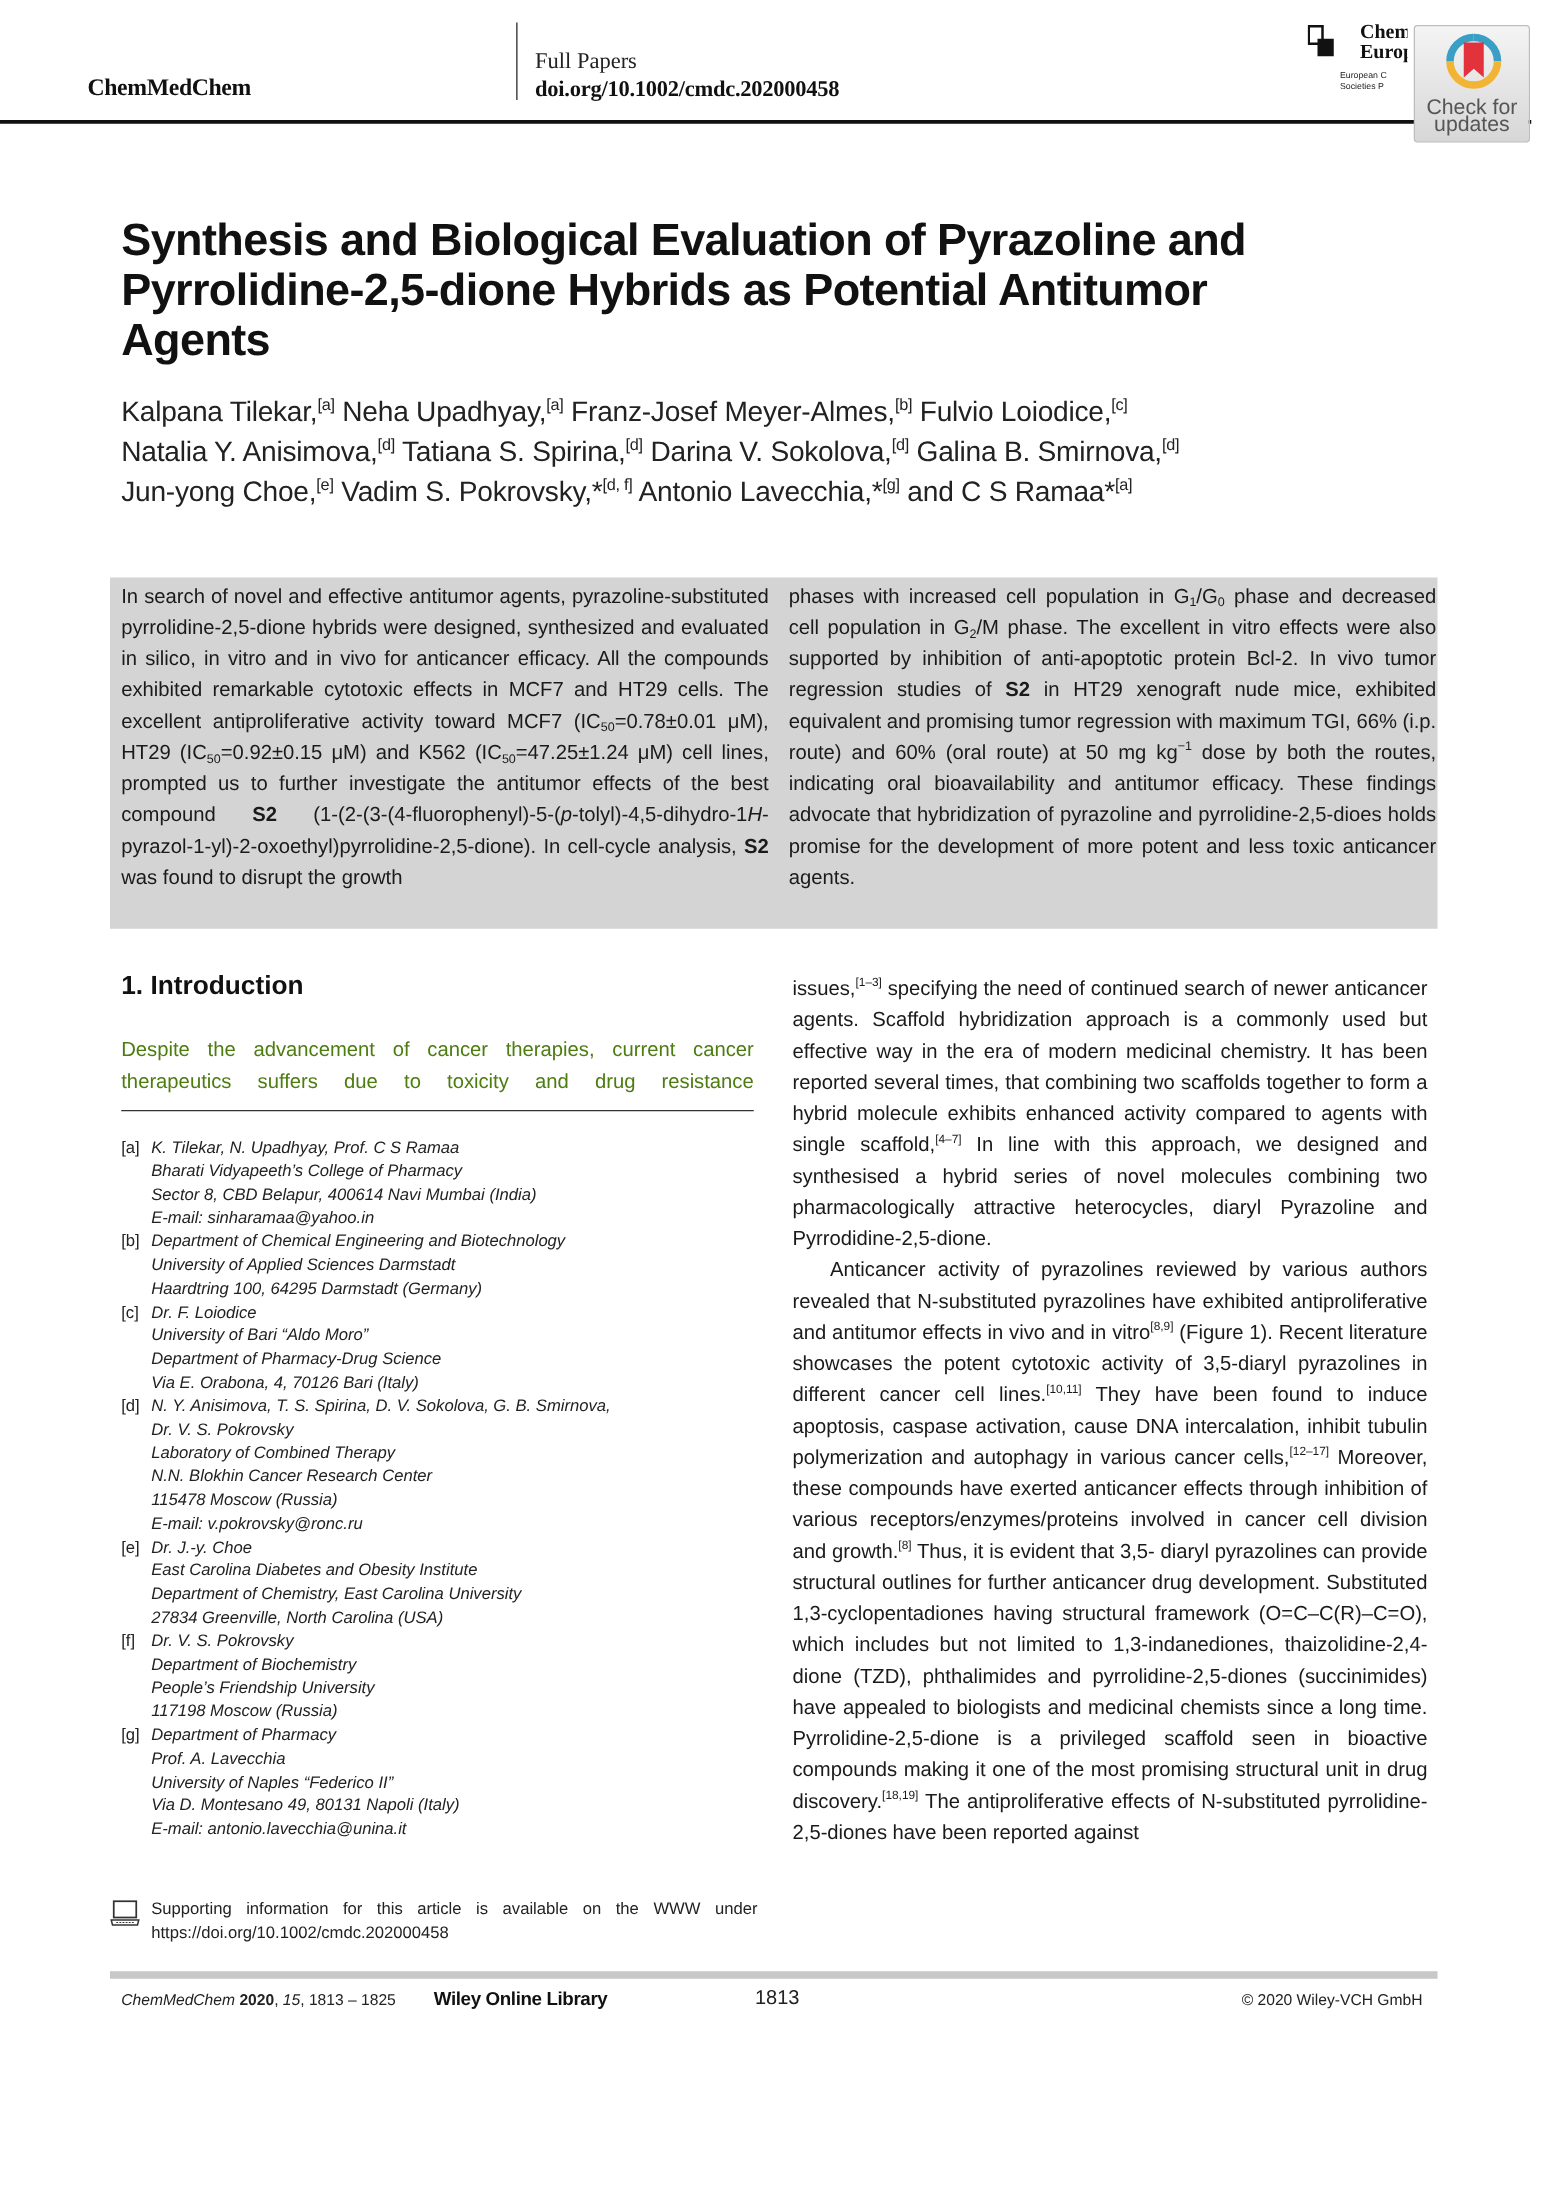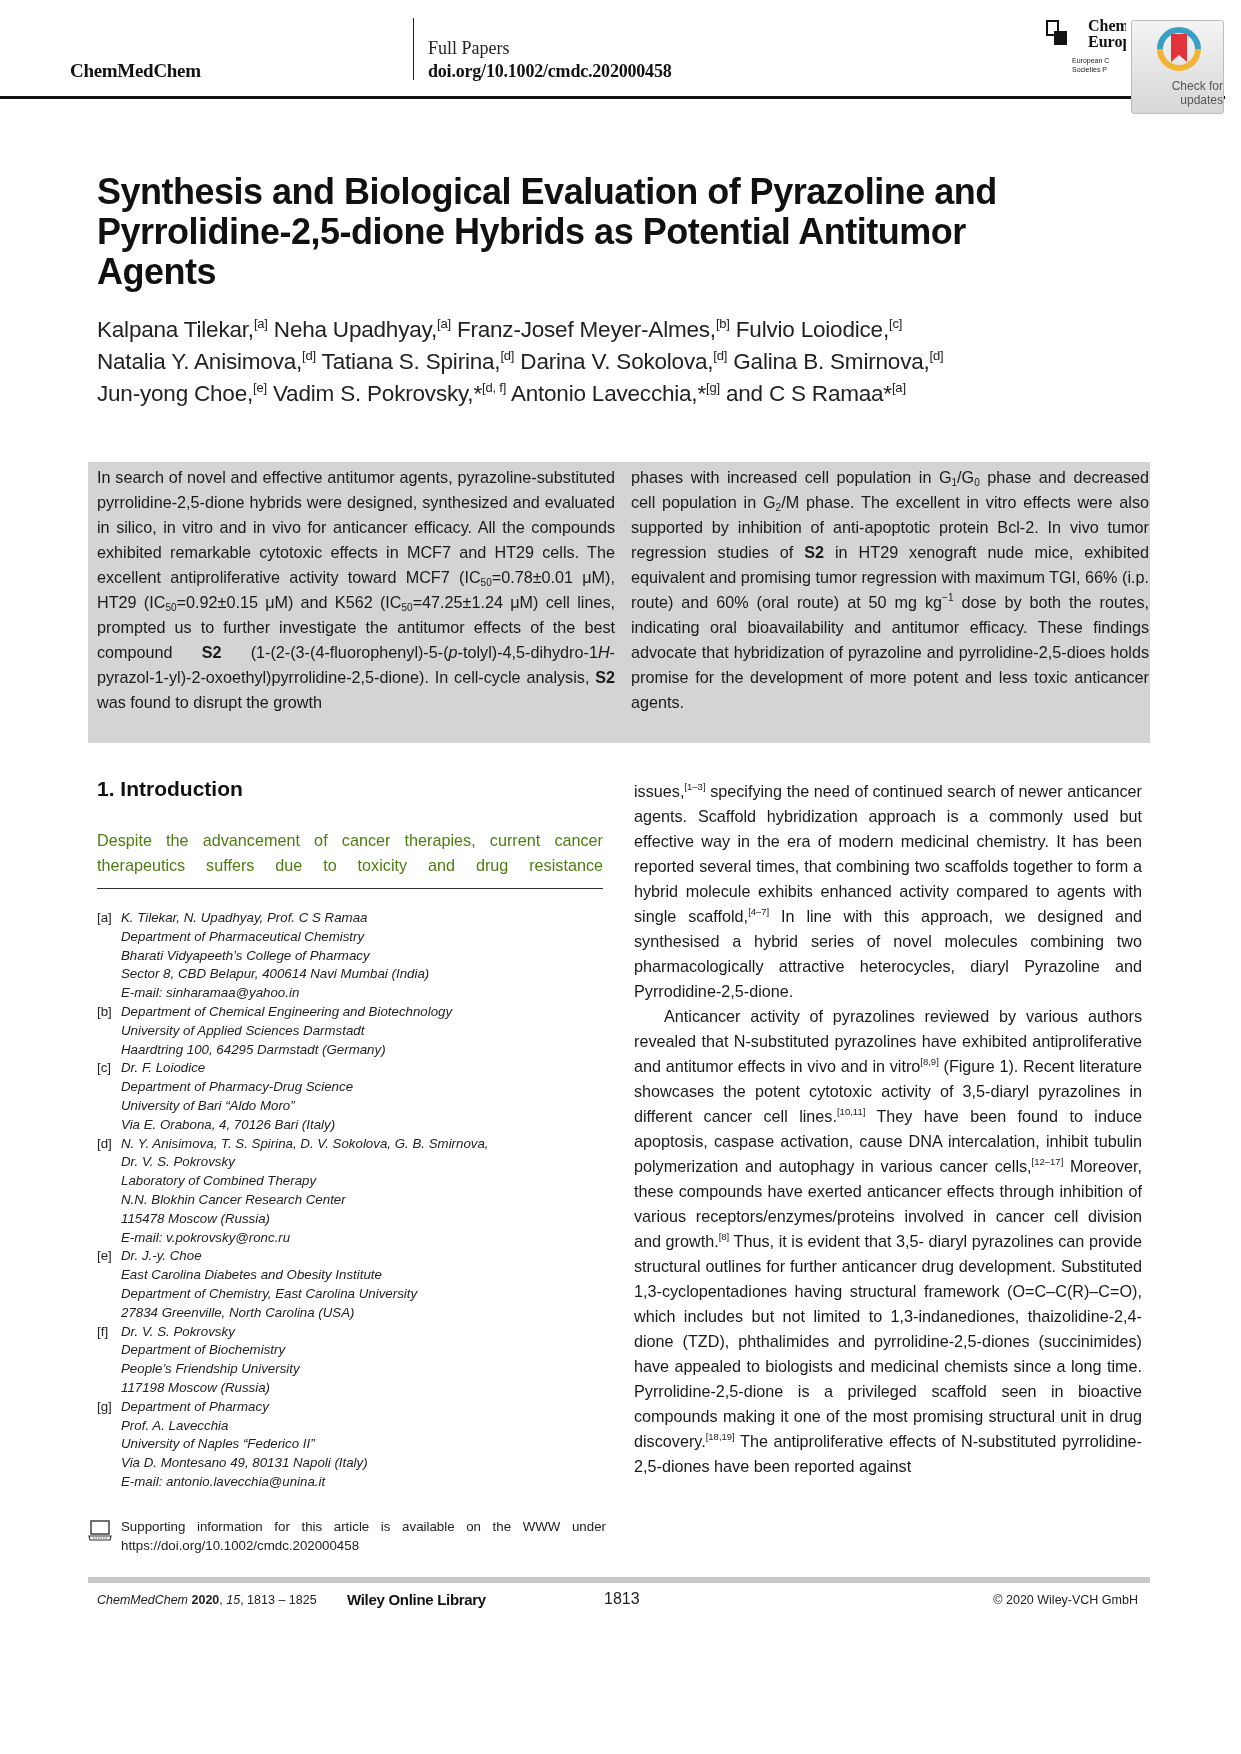--- a/index.html
+++ b/index.html
@@ -13,21 +13,21 @@
   .hdr-doi { position: absolute; left: 428px; top: 61px; font-family: "Liberation Serif", serif; font-size: 18px; font-weight: bold; color: #111; letter-spacing: -0.2px; }
   .hdr-rule { position: absolute; left: 0; top: 96px; width: 1225px; height: 3px; background: #111; }
 
   .ce-logo { position: absolute; left: 1046px; top: 18px; width: 80px; height: 60px; overflow: hidden; }
   .ce-mark { position: absolute; left: 0; top: 2px; width: 22px; height: 26px; }
   .ce-name { position: absolute; left: 26px; top: 0; font-family: "Liberation Serif", serif; font-weight: bold; font-size: 16px; line-height: 16px; color: #111; margin-left: 16px; }
   .ce-sub { position: absolute; left: 26px; top: 38px; font-size: 7px; line-height: 9px; color: #222; white-space: nowrap; }
 
   .cfu { position: absolute; left: 1131px; top: 20px; width: 93px; height: 94px; background: linear-gradient(#f4f4f4, #d7d7d7); border: 1px solid #bdbdbd; border-radius: 3px; }
   .cfu svg { position: absolute; left: 24px; top: 5px; }
-  .cfu-text { position: absolute; left: 0; top: 58px; width: 100%; text-align: right; font-size: 12px; line-height: 14px; color: #555; }
+  .cfu-text { position: absolute; left: 0; top: 58px; width: 100%; text-align: center; font-size: 17px; line-height: 14px; color: #555; }
 
   
   .title { position: absolute; left: 97px; top: 172px; width: 960px; font-size: 36px; line-height: 40px; font-weight: bold; color: #111; letter-spacing: -0.5px; }
   .authors { position: absolute; left: 97px; top: 314px; width: 1000px; font-size: 22.5px; line-height: 32px; color: #222; letter-spacing: -0.2px; }
   .authors sup { font-size: 13px; vertical-align: 9px; line-height: 0; }
 
   
   .abstract { position: absolute; left: 88px; top: 462px; width: 1062px; height: 281px; background: #d4d4d4; padding-left: 19px; }
   .abs-col { position: absolute; top: 3px; width: 518px; font-size: 16.2px; line-height: 25px; text-align: justify; color: #1a1a1a; }
   .abs-col.left { left: 9px; }
@@ -109,36 +109,35 @@
   <div class="abs-col right"><span>phases with increased cell population in G</span><sub>1</sub><span>/G</span><sub>0</sub><span> phase and decreased cell population in G</span><sub>2</sub><span>/M phase. The excellent in vitro effects were also supported by inhibition of anti-apoptotic protein Bcl-2. In vivo tumor regression studies of </span><b>S2</b><span> in HT29 xenograft nude mice, exhibited equivalent and promising tumor regression with maximum TGI, 66% (i.p. route) and 60% (oral route) at 50 mg kg</span><sup>−1</sup><span> dose by both the routes, indicating oral bioavailability and antitumor efficacy. These findings advocate that hybridization of pyrazoline and pyrrolidine-2,5-dioes holds promise for the development of more potent and less toxic anticancer agents.</span></div>
 </div>
 
 <h2 class="sec-head">1. Introduction</h2>
 <div class="intro-left">Despite the advancement of cancer therapies, current cancer therapeutics suffers due to toxicity and drug resistance</div>
 <div class="affil-rule"></div>
 <div class="affils" id="affils">
     <div class="affil">
       <span class="tag">[a]</span>
       <span class="line">K. Tilekar, N. Upadhyay, Prof. C S Ramaa</span>
-      <span class="line">Department of Pharmaceutical Chemistry</span>
       <span class="line">Bharati Vidyapeeth’s College of Pharmacy</span>
       <span class="line">Sector 8, CBD Belapur, 400614 Navi Mumbai (India)</span>
       <span class="line">E-mail: sinharamaa@yahoo.in</span>
     </div>
     <div class="affil">
       <span class="tag">[b]</span>
       <span class="line">Department of Chemical Engineering and Biotechnology</span>
       <span class="line">University of Applied Sciences Darmstadt</span>
       <span class="line">Haardtring 100, 64295 Darmstadt (Germany)</span>
     </div>
     <div class="affil">
       <span class="tag">[c]</span>
       <span class="line">Dr. F. Loiodice</span>
+      <span class="line">University of Bari “Aldo Moro”</span>
       <span class="line">Department of Pharmacy-Drug Science</span>
-      <span class="line">University of Bari “Aldo Moro”</span>
       <span class="line">Via E. Orabona, 4, 70126 Bari (Italy)</span>
     </div>
     <div class="affil">
       <span class="tag">[d]</span>
       <span class="line">N. Y. Anisimova, T. S. Spirina, D. V. Sokolova, G. B. Smirnova,</span>
       <span class="line">Dr. V. S. Pokrovsky</span>
       <span class="line">Laboratory of Combined Therapy</span>
       <span class="line">N.N. Blokhin Cancer Research Center</span>
       <span class="line">115478 Moscow (Russia)</span>
       <span class="line">E-mail: v.pokrovsky@ronc.ru</span>

